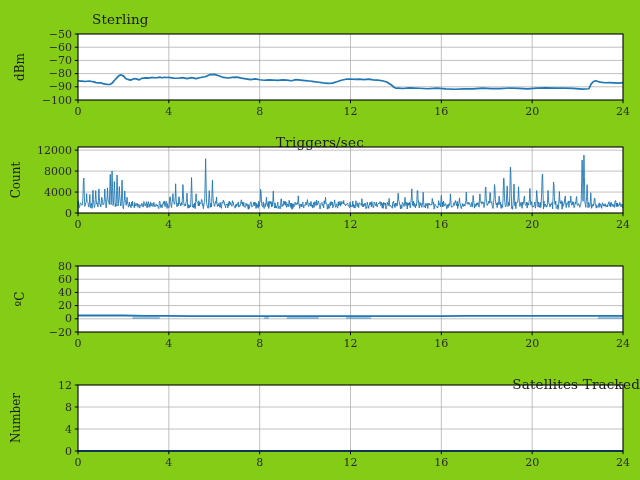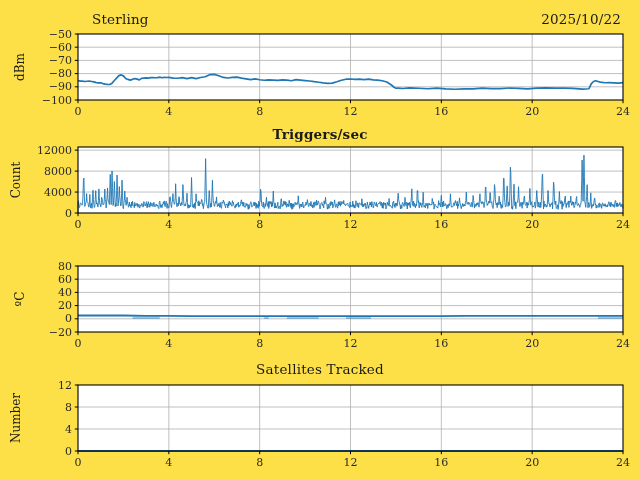--- a/index.html
+++ b/index.html
@@ -11,21 +11,21 @@
     width: 640px;
     height: 480px;
     overflow: hidden;
     font-family: "DejaVu Serif", serif;
     color: #262626;
   }
   #figure {
     position: relative;
     width: 640px;
     height: 480px;
-    background: #fde047;
+    background: #84cc16;
   }
   .header-row {
     position: absolute;
     left: 78px;
     top: 9px;
     width: 545px;
     height: 19px;
     display: flex;
     align-items: center;
     justify-content: space-between;
@@ -60,21 +60,20 @@
     fill: #1a1a1a;
   }
 </style>
 </head>
 <body>
 
 <div id="figure">
 
   <div class="header-row">
     <span class="h-left">Sterling</span>
-    <span class="h-right">2025/10/22</span>
   </div>
 
   <div class="panel" id="panel-0" style="top:28px;">
       <svg width="640" height="94">
         <rect x="78" y="6" width="545" height="66" fill="#ffffff"></rect>
         <g>
           <line x1="168.83333333333331" y1="6" x2="168.83333333333331" y2="72" stroke="#b0b0b0" stroke-width="0.8"></line>
           <line x1="259.66666666666663" y1="6" x2="259.66666666666663" y2="72" stroke="#b0b0b0" stroke-width="0.8"></line>
           <line x1="350.5" y1="6" x2="350.5" y2="72" stroke="#b0b0b0" stroke-width="0.8"></line>
           <line x1="441.3333333333333" y1="6" x2="441.3333333333333" y2="72" stroke="#b0b0b0" stroke-width="0.8"></line>
@@ -116,21 +115,21 @@
           <line x1="78" y1="19.199999999999996" x2="74.8" y2="19.199999999999996" stroke="#000000" stroke-width="1"></line>
           <text x="72" y="22.799999999999997" text-anchor="end" class="tick" font-size="10.5">−60</text>
           <line x1="78" y1="6" x2="74.8" y2="6" stroke="#000000" stroke-width="1"></line>
           <text x="72" y="9.6" text-anchor="end" class="tick" font-size="10.5">−50</text>
         </g>
         <text x="24" y="39" class="axis-label" font-size="12" text-anchor="middle" transform="rotate(-90 24 39)">dBm</text>
       </svg>
     </div>
 
   <div class="panel" id="panel-1" style="top:122px;">
-    <div class="panel-title" style="top:4px;font-weight:bold;">Triggers/sec</div>
+    <div class="panel-title" style="top:12px;">Triggers/sec</div>
   <svg width="640" height="119">
         <rect x="78" y="25" width="545" height="66" fill="#ffffff"></rect>
         <g>
           <line x1="168.83333333333331" y1="25" x2="168.83333333333331" y2="91" stroke="#b0b0b0" stroke-width="0.8"></line>
           <line x1="259.66666666666663" y1="25" x2="259.66666666666663" y2="91" stroke="#b0b0b0" stroke-width="0.8"></line>
           <line x1="350.5" y1="25" x2="350.5" y2="91" stroke="#b0b0b0" stroke-width="0.8"></line>
           <line x1="441.3333333333333" y1="25" x2="441.3333333333333" y2="91" stroke="#b0b0b0" stroke-width="0.8"></line>
           <line x1="532.1666666666667" y1="25" x2="532.1666666666667" y2="91" stroke="#b0b0b0" stroke-width="0.8"></line>
           <line x1="78" y1="70.04761904761905" x2="623" y2="70.04761904761905" stroke="#b0b0b0" stroke-width="0.8"></line>
           <line x1="78" y1="49.095238095238095" x2="623" y2="49.095238095238095" stroke="#b0b0b0" stroke-width="0.8"></line>
@@ -221,21 +220,21 @@
           <line x1="78" y1="38.199999999999996" x2="74.8" y2="38.199999999999996" stroke="#000000" stroke-width="1"></line>
           <text x="72" y="41.8" text-anchor="end" class="tick" font-size="10.5">60</text>
           <line x1="78" y1="25" x2="74.8" y2="25" stroke="#000000" stroke-width="1"></line>
           <text x="72" y="28.6" text-anchor="end" class="tick" font-size="10.5">80</text>
         </g>
         <text x="24" y="58" class="axis-label" font-size="12" text-anchor="middle" transform="rotate(-90 24 58)">ºC</text>
       </svg>
     </div>
 
   <div class="panel" id="panel-3" style="top:360px;">
-    <div class="panel-title" style="top:1px;">Satellites Tracked</div>
+    <div class="panel-title" style="top:16px;text-align:right;">Satellites Tracked</div>
   <svg width="640" height="120">
         <rect x="78" y="25" width="545" height="66" fill="#ffffff"></rect>
         <g>
           <line x1="168.83333333333331" y1="25" x2="168.83333333333331" y2="91" stroke="#b0b0b0" stroke-width="0.8"></line>
           <line x1="259.66666666666663" y1="25" x2="259.66666666666663" y2="91" stroke="#b0b0b0" stroke-width="0.8"></line>
           <line x1="350.5" y1="25" x2="350.5" y2="91" stroke="#b0b0b0" stroke-width="0.8"></line>
           <line x1="441.3333333333333" y1="25" x2="441.3333333333333" y2="91" stroke="#b0b0b0" stroke-width="0.8"></line>
           <line x1="532.1666666666667" y1="25" x2="532.1666666666667" y2="91" stroke="#b0b0b0" stroke-width="0.8"></line>
           <line x1="78" y1="69" x2="623" y2="69" stroke="#b0b0b0" stroke-width="0.8"></line>
           <line x1="78" y1="47" x2="623" y2="47" stroke="#b0b0b0" stroke-width="0.8"></line>

